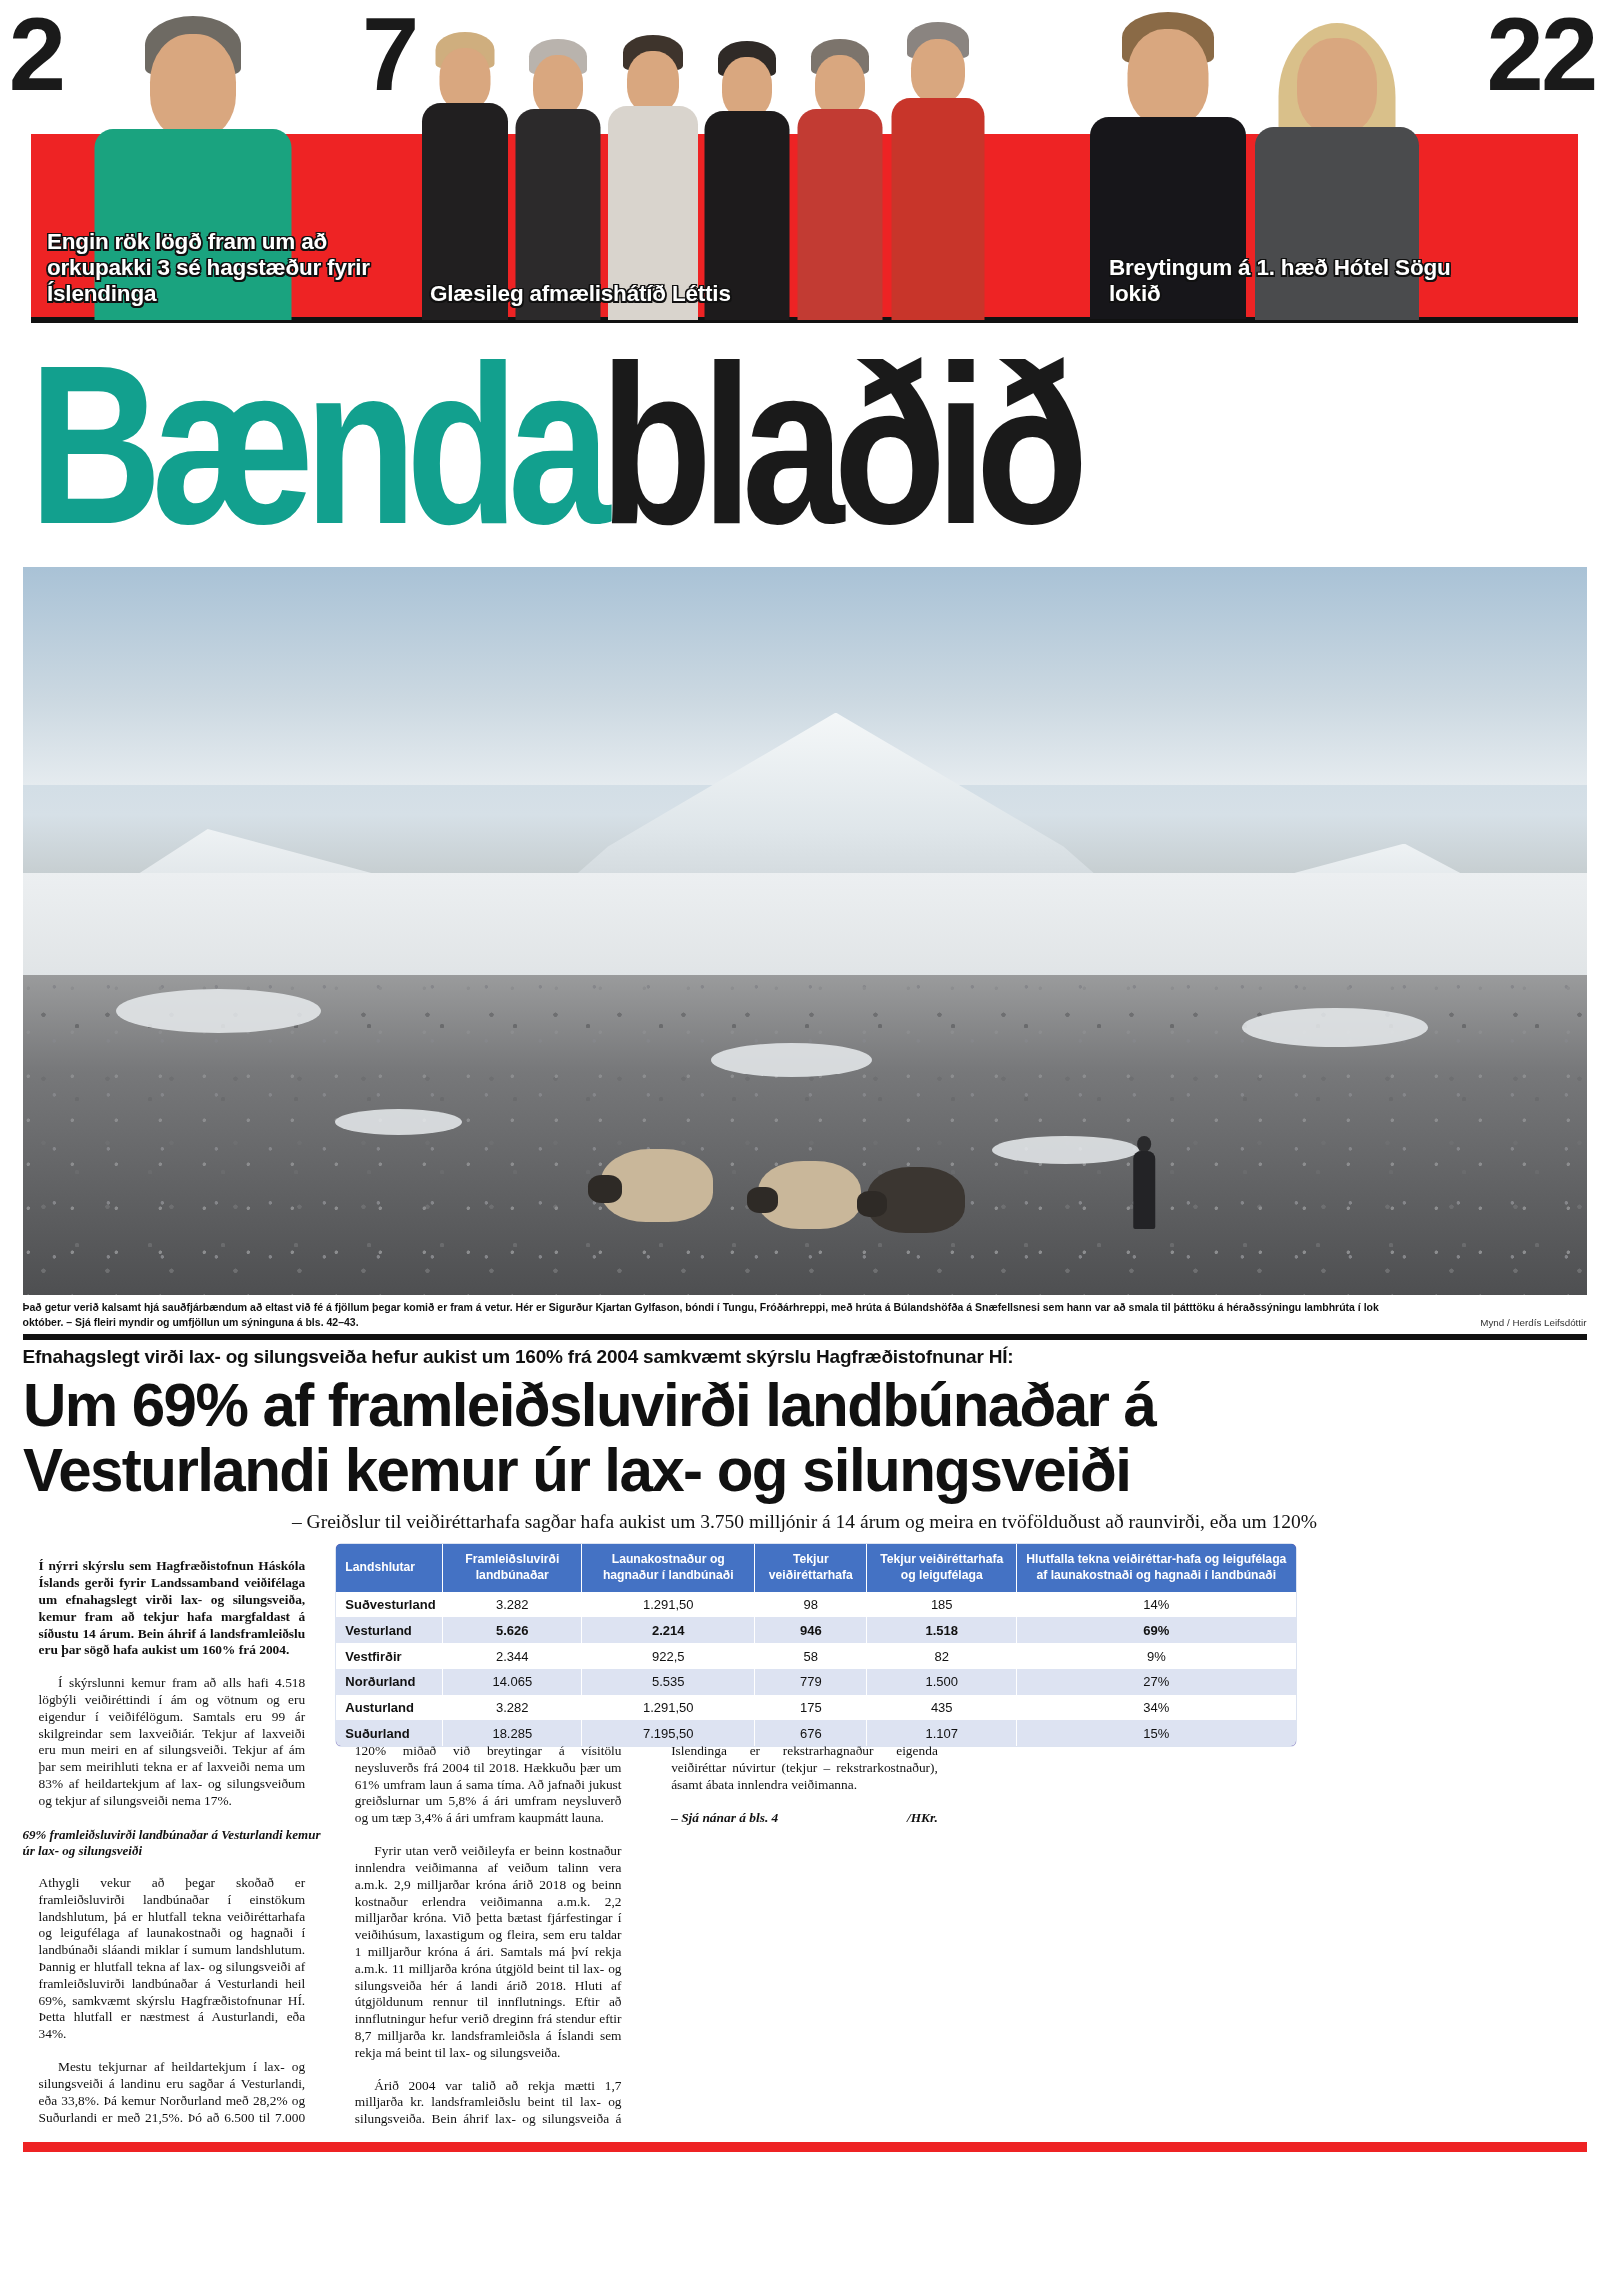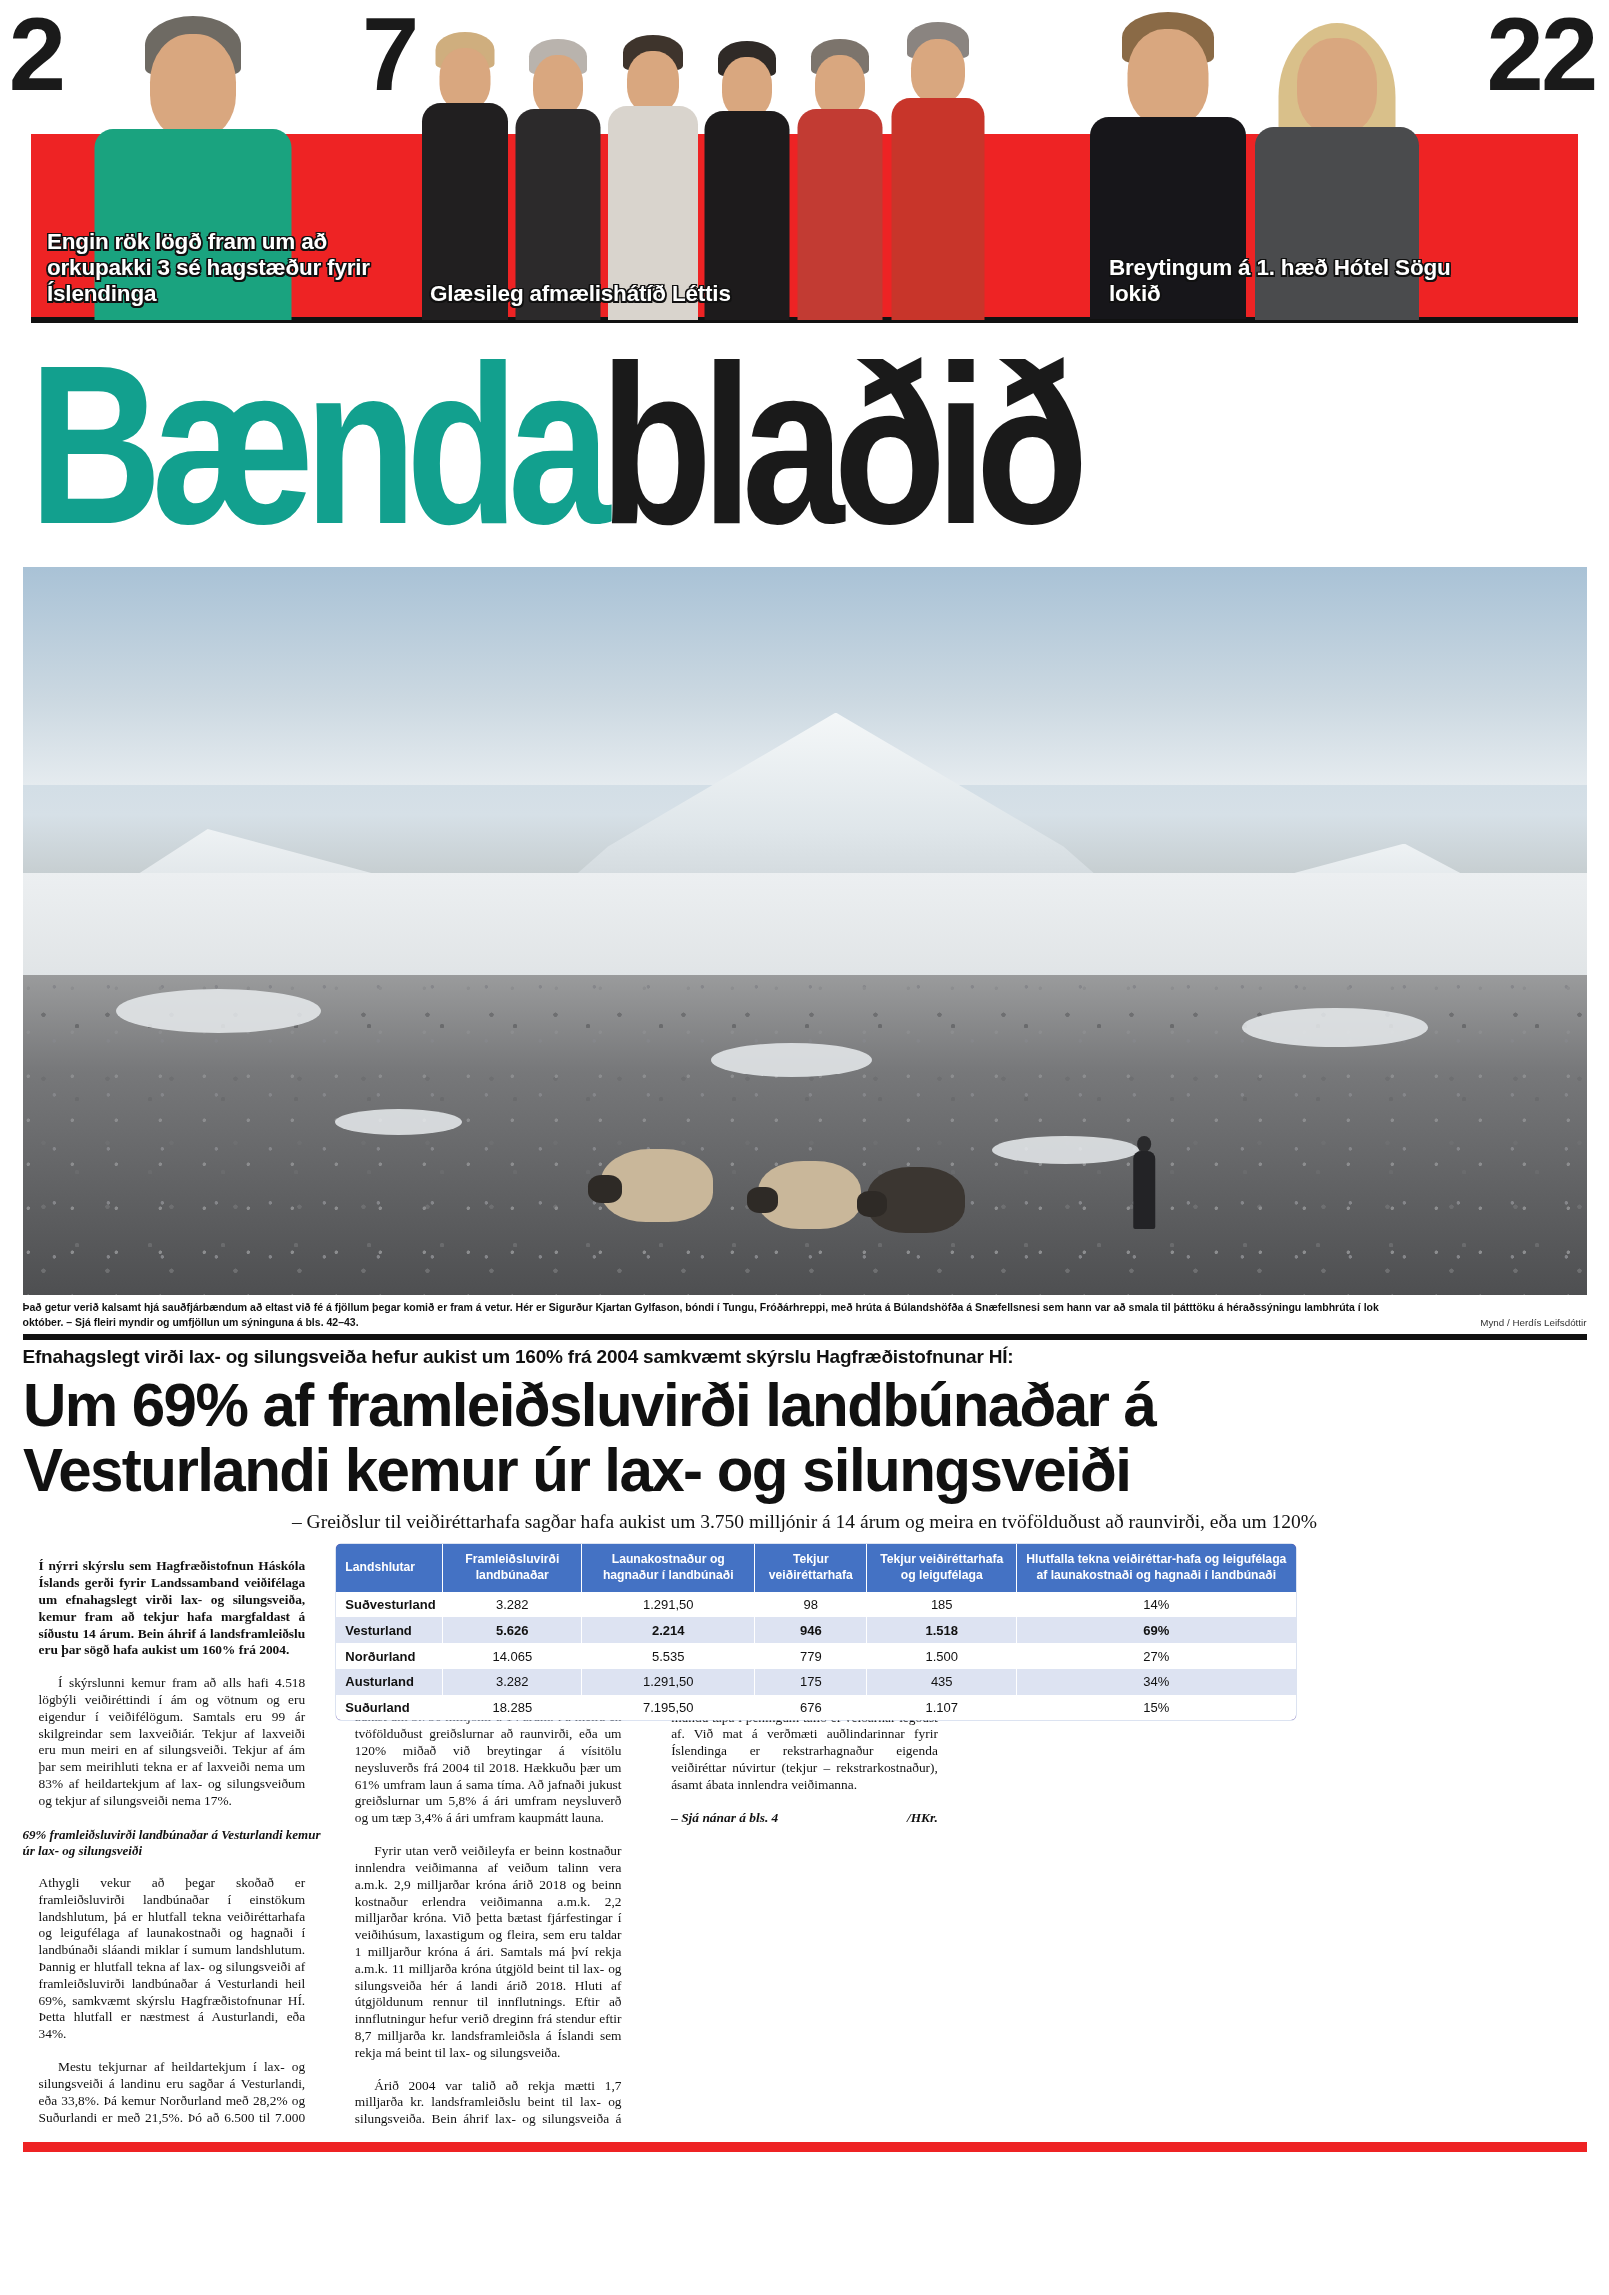--- a/index.html
+++ b/index.html
@@ -473,20 +473,28 @@
           </tr>
           <tr class="hi">
             <td class="lbl">Vesturland</td>
             <td>5.626</td>
             <td>2.214</td>
             <td>946</td>
             <td>1.518</td>
             <td>69%</td>
           </tr>
           <tr>
+            <td class="lbl">Vestfirðir</td>
+            <td>2.344</td>
+            <td>922,5</td>
+            <td>58</td>
+            <td>82</td>
+            <td>9%</td>
+          </tr>
+          <tr>
             <td class="lbl">Norðurland</td>
             <td>14.065</td>
             <td>5.535</td>
             <td>779</td>
             <td>1.500</td>
             <td>27%</td>
           </tr>
           <tr>
             <td class="lbl">Austurland</td>
             <td>3.282</td>

